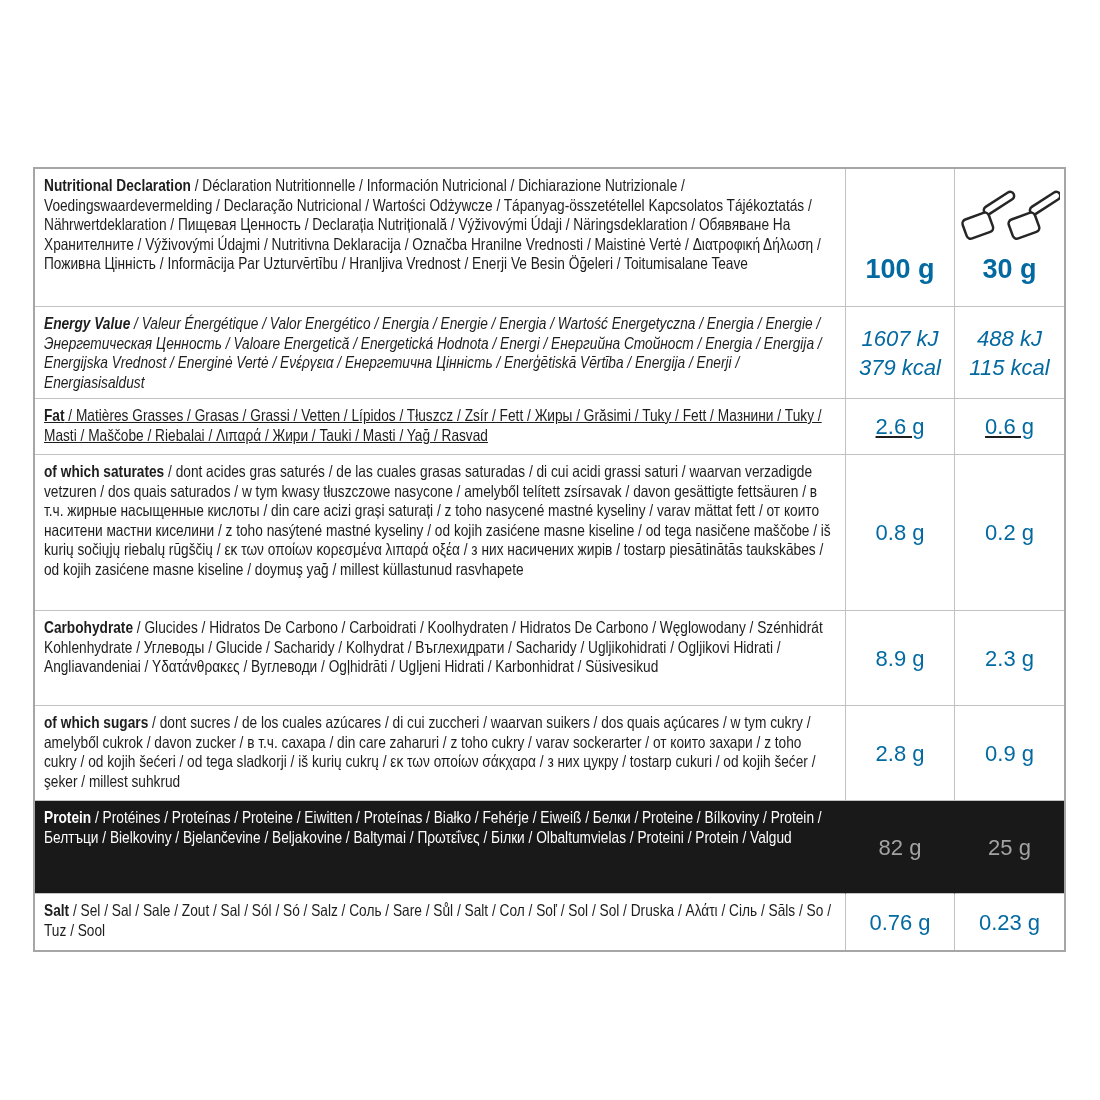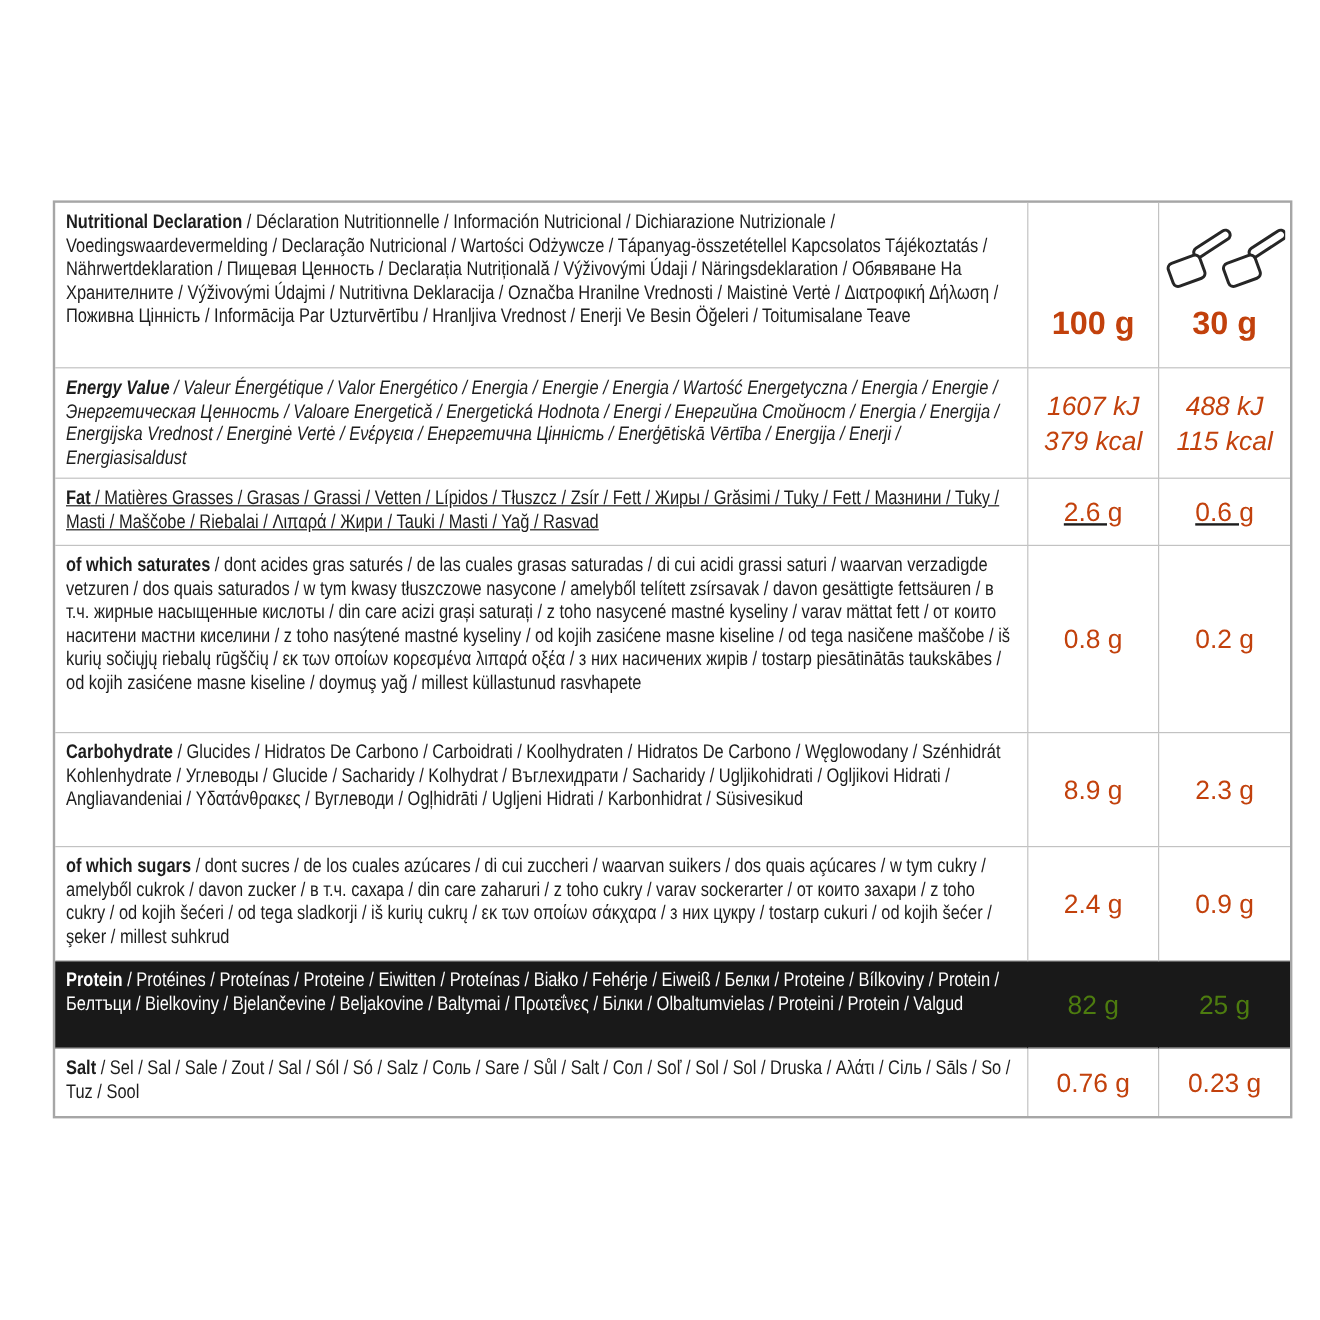--- a/index.html
+++ b/index.html
@@ -3,21 +3,21 @@
 <meta charset="utf-8">
 <style>
   html,body { margin:0; padding:0; background:#ffffff; }
   body {
     width:1100px; height:1100px; position:relative;
     font-family:"Liberation Sans", sans-serif;
     color:#1d1d1d;
     -webkit-font-smoothing:antialiased;
   }
   .ndtable {
-    position:absolute; left:44px; top:167px; width:1033px;
+    position:absolute; left:33px; top:167px; width:1033px;
     border:2px solid #a6a6a6; background:#fff;
     box-sizing:border-box;
   }
   .row {
     display:grid;
     grid-template-columns:1fr 109px 110px;
     box-sizing:border-box;
   }
   .cell { box-sizing:border-box; overflow:hidden; }
   .row:not(:last-child) > .cell { border-bottom:1.5px solid #c2c2c2; }
@@ -30,42 +30,42 @@
     line-height:19.6px;
     color:#1d1d1d;
   }
   .lead { font-weight:bold; }
   .vcell {
     border-left:1.5px solid #c2c2c2;
     display:flex; align-items:center; justify-content:center;
     text-align:center;
     white-space:pre-line;
     font-size:22px; line-height:29px;
-    color:#c2410c;
+    color:#0369a1;
   }
   
   .row-header { height:138px; }
   .row-header .vcell {
     flex-direction:column; justify-content:flex-end; align-items:center;
     padding-bottom:22px;
     font-weight:bold; font-size:27px; line-height:30px;
     white-space:normal;
   }
   .scoops { margin-bottom:8px; display:block; }
   .scoopline { fill:#ffffff; stroke:#262626; stroke-width:2.6px; }
   
   .row-energy    { height:92px;font-style:italic; }
   .row-fat       { height:56px;text-decoration:underline; }
   .row-saturates { height:156px; }
   .row-carbs     { height:95px; }
   .row-sugars    { height:95px; }
-  .row-protein   { height:73px; background:#191919; }
+  .row-protein   { height:93px; background:#191919; }
   .row-salt      { height:56px; }
   .row-protein .cond  { color:#ffffff; }
-  .row-protein .vcell { color:#4d7c0f; border-left-color:transparent; }
+  .row-protein .vcell { color:#a3a3a3; border-left-color:transparent; }
 </style>
 </head>
 <body>
 
 <div class="ndtable">
 
   <div class="row row-header">
     <div class="cell tcell">
       <div class="cond"><span class="lead">Nutritional Declaration</span><span> / Déclaration Nutritionnelle / Información Nutricional / Dichiarazione Nutrizionale / Voedingswaardevermelding / Declaração Nutricional / Wartości Odżywcze / Tápanyag-összetétellel Kapcsolatos Tájékoztatás / Nährwertdeklaration / Пищевая Ценность / Declarația Nutrițională / Výživovými Údaji / Näringsdeklaration / Обявяване На Хранителните / Výživovými Údajmi / Nutritivna Deklaracija / Označba Hranilne Vrednosti / Maistinė Vertė / Διατροφική Δήλωση / Поживна Цінність / Informācija Par Uzturvērtību / Hranljiva Vrednost  / Enerji Ve Besin Öğeleri / Toitumisalane Teave</span></div>
     </div>
@@ -118,21 +118,21 @@
       <div class="cond"><span class="lead">Carbohydrate</span><span> / Glucides / Hidratos De Carbono / Carboidrati / Koolhydraten / Hidratos De Carbono / Węglowodany / Szénhidrát   Kohlenhydrate / Углеводы / Glucide / Sacharidy / Kolhydrat / Въглехидрати / Sacharidy / Ugljikohidrati / Ogljikovi Hidrati / Angliavandeniai / Υδατάνθρακες / Вуглеводи / Ogļhidrāti / Ugljeni Hidrati / Karbonhidrat / Süsivesikud</span></div>
     </div>
     <div class="cell vcell">8.9 g</div>
     <div class="cell vcell">2.3 g</div>
   </div>
 
   <div class="row row-sugars">
     <div class="cell tcell">
       <div class="cond"><span class="lead">of which sugars</span><span> / dont sucres / de los cuales azúcares / di cui zuccheri / waarvan suikers / dos quais açúcares / w tym cukry / amelyből cukrok / davon zucker / в т.ч. сахара / din care zaharuri / z toho cukry / varav sockerarter / от които захари / z toho cukry / od kojih šećeri / od tega sladkorji / iš kurių cukrų / εκ των οποίων σάκχαρα / з них цукру / tostarp cukuri / od kojih šećer / şeker / millest suhkrud</span></div>
     </div>
-    <div class="cell vcell">2.4 g</div>
+    <div class="cell vcell">2.8 g</div>
     <div class="cell vcell">0.9 g</div>
   </div>
 
   <div class="row row-protein">
     <div class="cell tcell">
       <div class="cond"><span class="lead">Protein</span><span> / Protéines / Proteínas / Proteine / Eiwitten / Proteínas / Białko / Fehérje / Eiweiß / Белки / Proteine / Bílkoviny / Protein / Белтъци / Bielkoviny / Bjelančevine / Beljakovine / Baltymai / Πρωτεΐνες / Білки / Olbaltumvielas / Proteini / Protein / Valgud</span></div>
     </div>
     <div class="cell vcell">82 g</div>
     <div class="cell vcell">25 g</div>
   </div>

